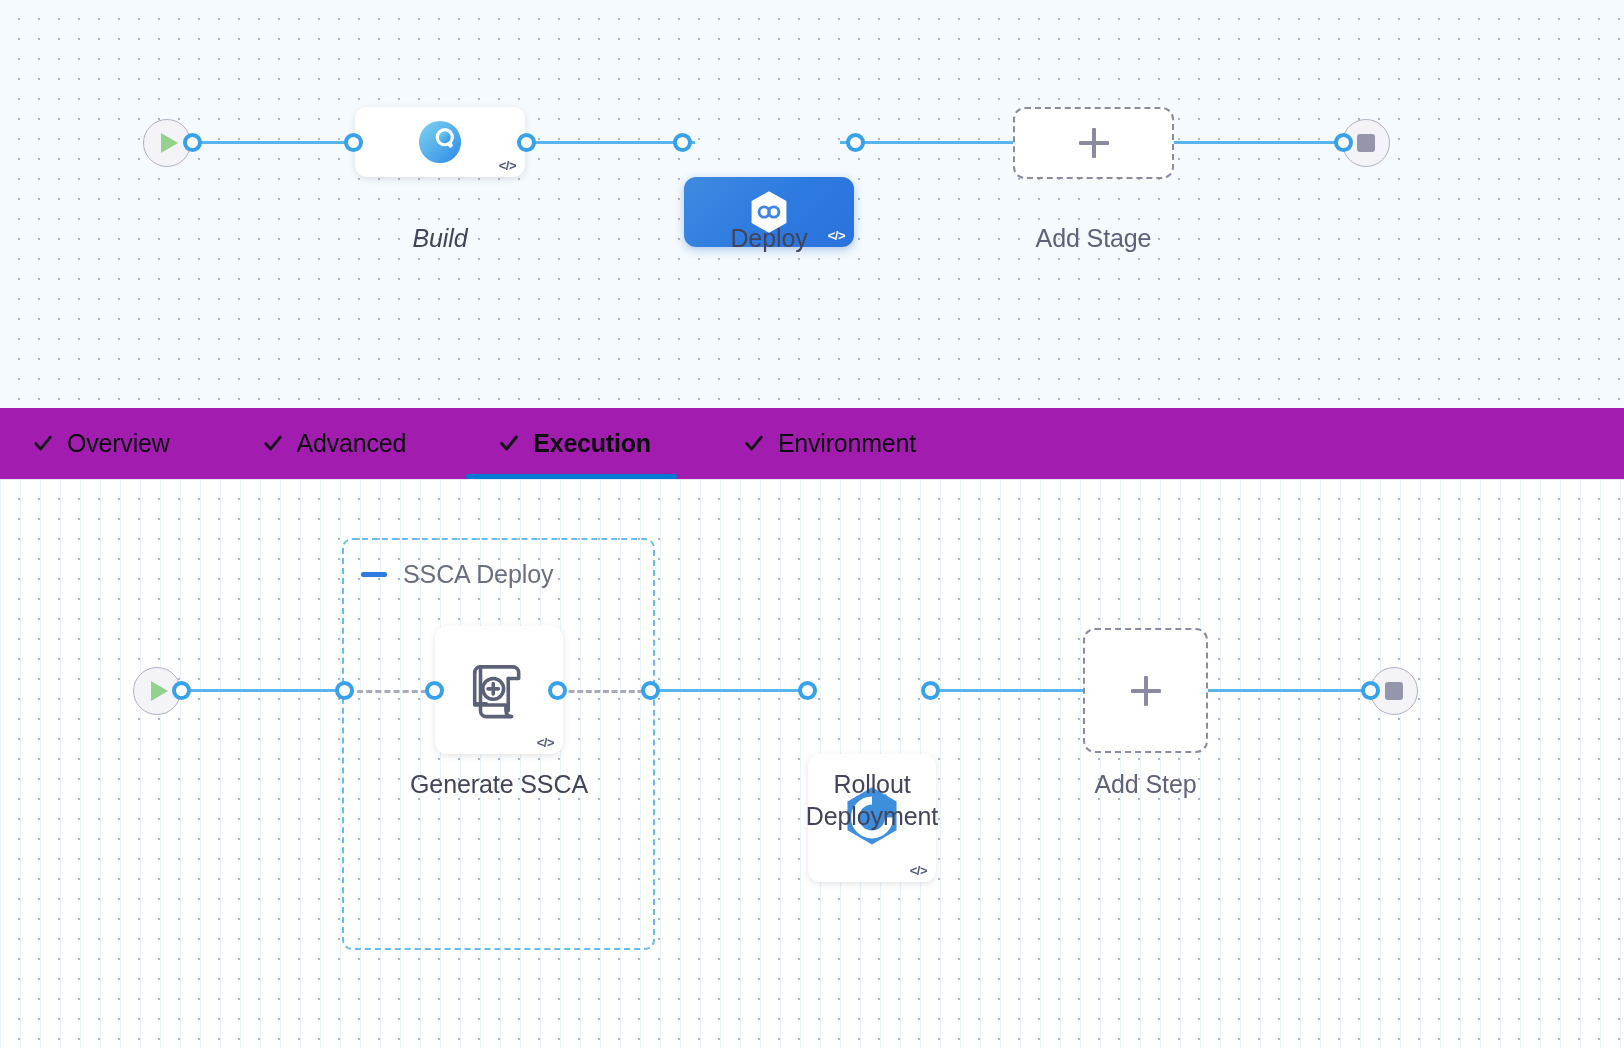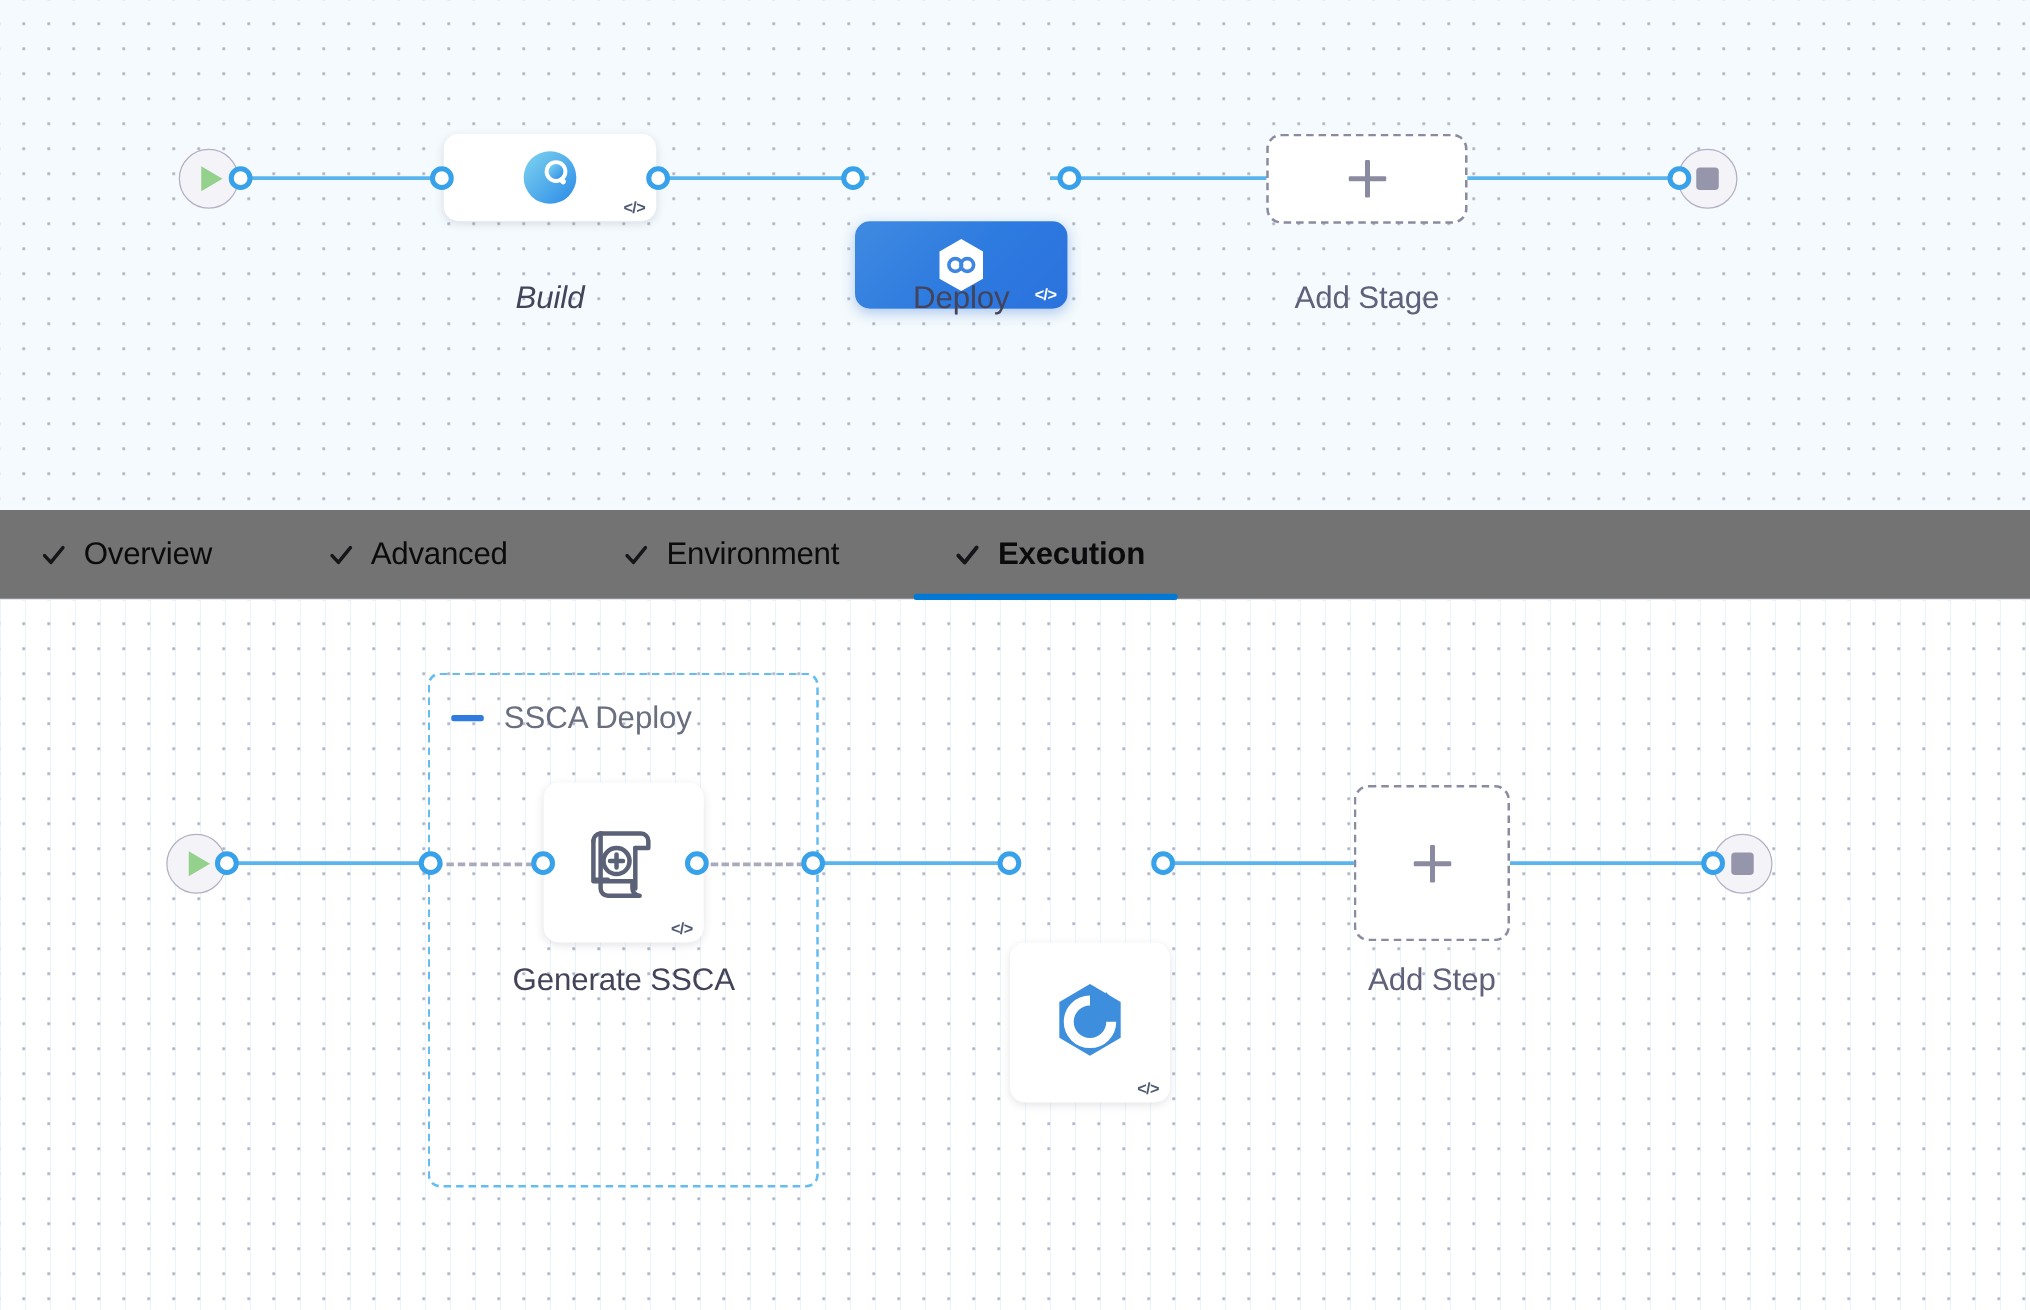--- a/index.html
+++ b/index.html
@@ -31,24 +31,24 @@
       repeating-linear-gradient(to right, #eaf4fb 0 1px, transparent 1px 20px);
     background-size: 20px 20px, 20px 100%;
     background-position: 9px 9px, 0 0;
   }
 
   
   .tabbar {
     position: relative;
     height: 72px;
     width: 1624px;
-    background: #737373;
+    background: #a21caf;
     border-bottom: 1px solid #e4e7ec;
     display: flex;
-    align-items: center;
+    align-items: flex-end;
     padding-left: 32px;
     z-index: 5;
   }
   .tab {
     display: flex;
     align-items: center;
     gap: 13px;
     height: 72px;
     padding: 0 0px;
     margin-right: 92px;
@@ -269,31 +269,31 @@
         <path d="M4 12.5 L9.5 18.5 L20 5.5"></path>
       </svg>
     <span class="tab-label">Overview</span>
   </div>
   <div class="tab">
     <svg class="tab-check" viewBox="0 0 24 24" fill="none" stroke="#16161a" stroke-width="3" stroke-linecap="round" stroke-linejoin="round">
         <path d="M4 12.5 L9.5 18.5 L20 5.5"></path>
       </svg>
     <span class="tab-label">Advanced</span>
   </div>
+  <div class="tab active">
+    <svg class="tab-check" viewBox="0 0 24 24" fill="none" stroke="#16161a" stroke-width="3.4" stroke-linecap="round" stroke-linejoin="round">
+        <path d="M4 12.5 L9.5 18.5 L20 5.5"></path>
+      </svg>
+    <span class="tab-label">Execution</span>
+  </div>
   <div class="tab">
     <svg class="tab-check" viewBox="0 0 24 24" fill="none" stroke="#16161a" stroke-width="3" stroke-linecap="round" stroke-linejoin="round">
         <path d="M4 12.5 L9.5 18.5 L20 5.5"></path>
       </svg>
     <span class="tab-label">Environment</span>
-  </div>
-  <div class="tab active">
-    <svg class="tab-check" viewBox="0 0 24 24" fill="none" stroke="#16161a" stroke-width="3.4" stroke-linecap="round" stroke-linejoin="round">
-        <path d="M4 12.5 L9.5 18.5 L20 5.5"></path>
-      </svg>
-    <span class="tab-label">Execution</span>
   </div>
 </div>
 
 <div class="canvas canvas-bottom">
 
   <div class="group-box" style="left:342px; top:58px; width:313px; height:412px;"></div>
   <div class="group-header" style="left:361px; top:80px;">
     <span class="collapse-dash"></span>
     <span>SSCA Deploy</span>
   </div>
@@ -338,20 +338,22 @@
       <svg viewBox="0 0 64 64" width="68" height="68">
         <path d="M32 3 L55.1 16.5 L55.1 43.5 L32 57 L8.9 43.5 L8.9 16.5 Z" fill="#3e8ede"></path>
         <path d="M32 15.5 a16 16 0 1 0 16 16" fill="none" stroke="#ffffff" stroke-width="7.5" stroke-linecap="butt"></path>
         <path d="M44 9 L52.5 18 L41.5 20.5 Z" fill="#3e8ede"></path>
       </svg>
     </span>
     <span class="code-badge">&lt;/&gt;</span>
   </div>
   <div class="port" style="left:798px; top:201px;"></div>
   <div class="port" style="left:921px; top:201px;"></div>
+  <div class="node-label" style="left:762px; top:288px; width:220px;">Rollout
+Deployment</div>
 
   <div class="node add-card" style="left:1083px; top:148px; width:125px; height:125px;">
     <span class="plus-glyph"></span>
   </div>
   <div class="node-label muted" style="left:1063px; top:288px; width:165px;">Add Step</div>
 
   <div class="node" style="left:1370px; top:187px;">
     <div class="terminal">
         <span class="stop-sq"></span>
       </div>

